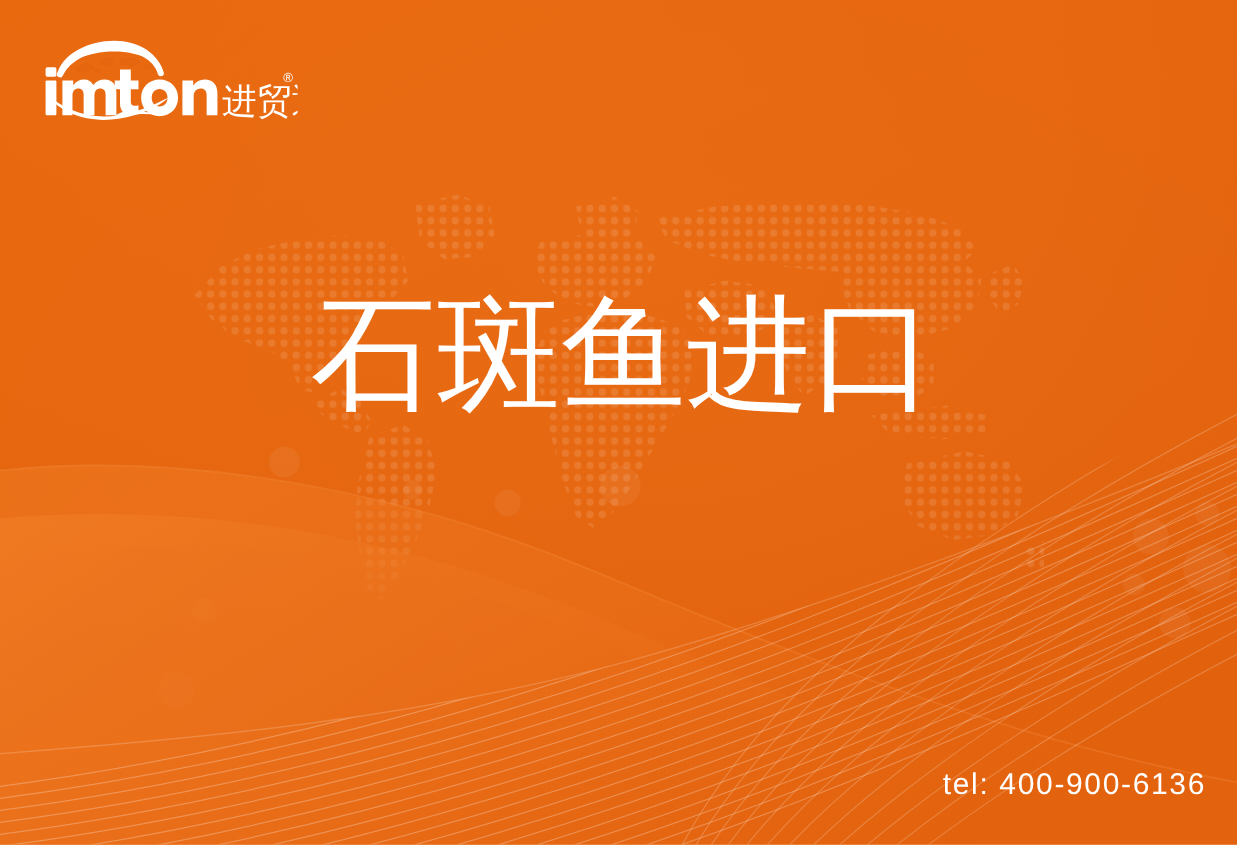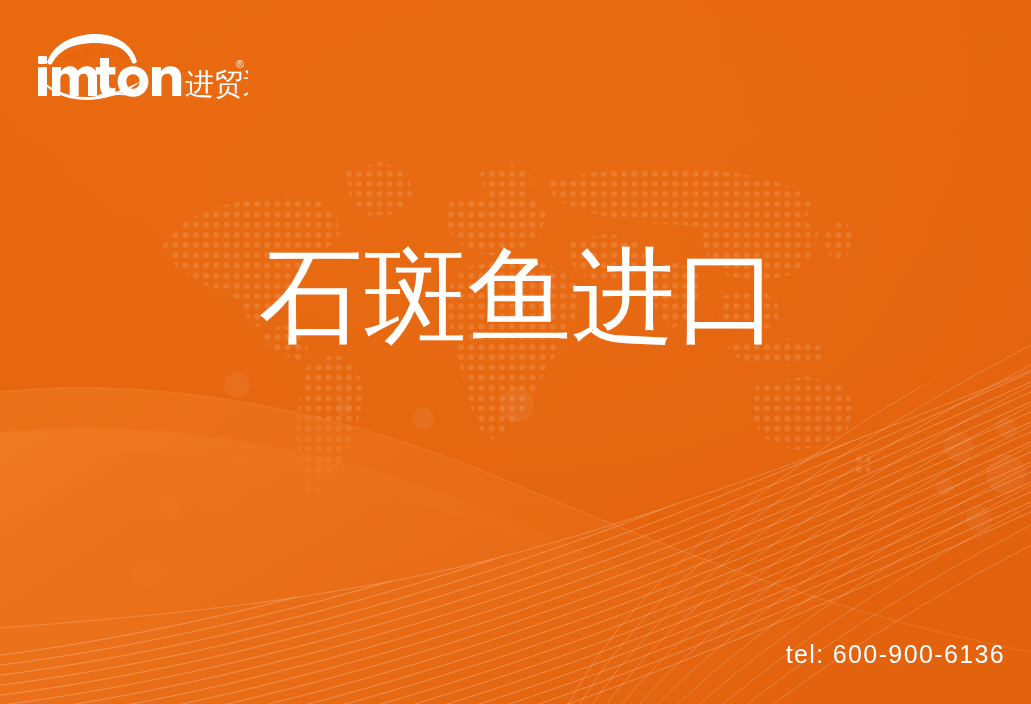--- a/index.html
+++ b/index.html
@@ -320,15 +320,15 @@
         <path d="M60,67 C72,63 86,62 100,64 C92,61 82,60 72,61
                  C67,61.5 63,64 60,67 Z"></path>
       </g>
     </svg>
   </div>
 
   <div id="headline">
     <span class="headline-line" id="headline-line-1">石斑鱼进口</span>
   </div>
 
-  <div id="tel">tel: 600-900-6136</div>
+  <div id="tel">tel: 400-900-6136</div>
 
 </div>
 
 </body></html>

